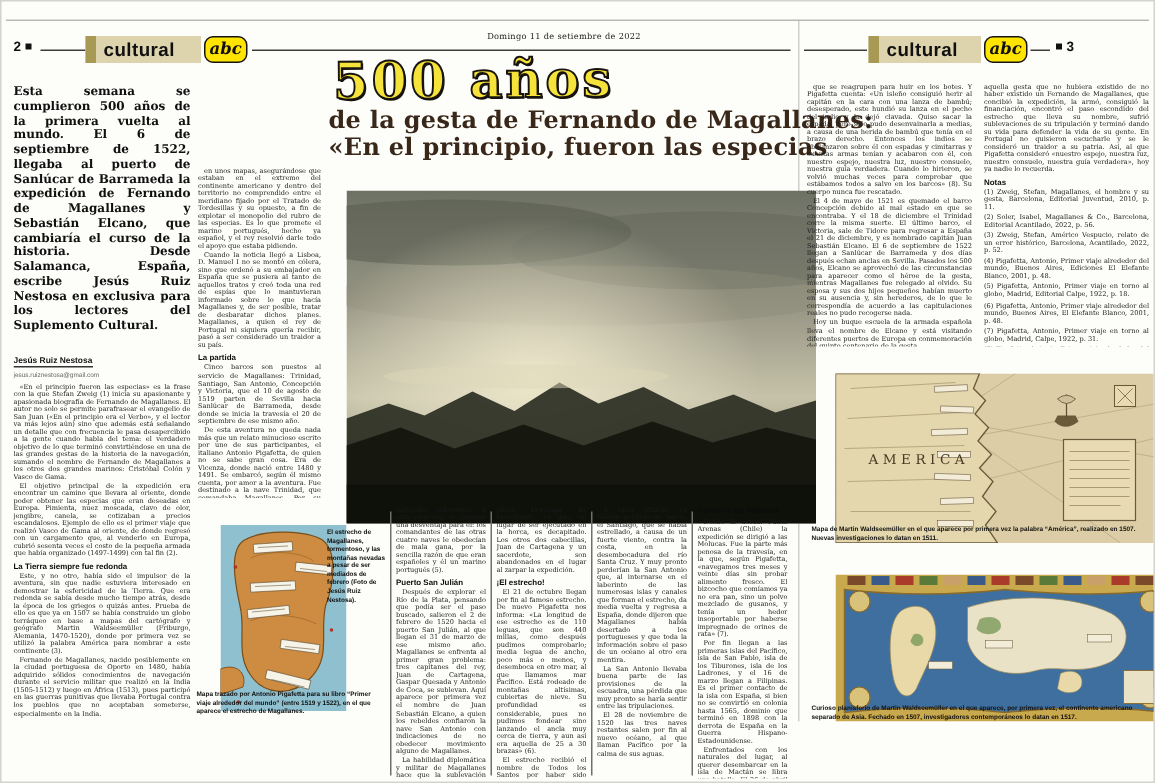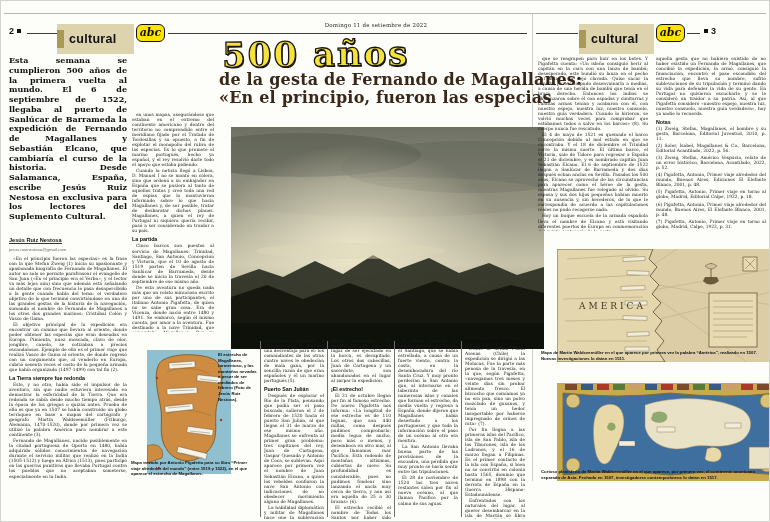--- a/index.html
+++ b/index.html
@@ -4,21 +4,21 @@
 <style>
   html,body{margin:0;padding:0;background:#e9e9e6;}
   .spread{position:relative;width:770px;height:522px;background:#fdfdfa;margin:0 auto;
           font-family:"DejaVu Serif",serif;color:#141414;overflow:hidden;
           border:1px solid #d2d2cf;box-sizing:border-box;}
   .top-rule{position:absolute;left:3px;right:3px;top:12px;border-top:1px solid #b9b9b4;}
   .fold{position:absolute;left:531px;top:13px;height:467px;border-left:1px solid #cfcfca;}
   .hline{position:absolute;top:32px;border-top:1px solid #3c3c3a;height:0;}
   .pagenum{position:absolute;top:25px;font:bold 9px "Liberation Sans",sans-serif;color:#111;}
   .sq{display:inline-block;width:4px;height:4px;background:#111;margin:0 3px 1px 3px;vertical-align:middle;}
-  .logo{position:absolute;top:23px;height:30px;background:#ddd3ad;display:flex;align-items:center;}
+  .logo{position:absolute;top:23px;height:18px;background:#ddd3ad;display:flex;align-items:center;}
   .logo-strip{width:7px;height:18px;background:#a89a55;margin-right:5px;}
   .logo-text{font:bold 12.5px "Liberation Sans",sans-serif;color:#101010;letter-spacing:0.3px;}
   .abc{position:absolute;top:23px;width:29px;height:18px;background:#ffe400;border:1.4px solid #141414;
        border-radius:6px;box-sizing:border-box;text-align:center;
        font:italic bold 11px "DejaVu Serif",serif;line-height:15px;color:#111;}
   .date{position:absolute;left:298px;top:21px;width:154px;text-align:center;
         font:5.5px "DejaVu Serif",serif;color:#222;letter-spacing:0.2px;}
   
   .h-years{position:absolute;left:221px;top:33px;font:bold 34px "DejaVu Serif",serif;
            color:#f5e23a;-webkit-text-stroke:1.3px #17130e;text-shadow:1px 1.2px 0 #17130e;

